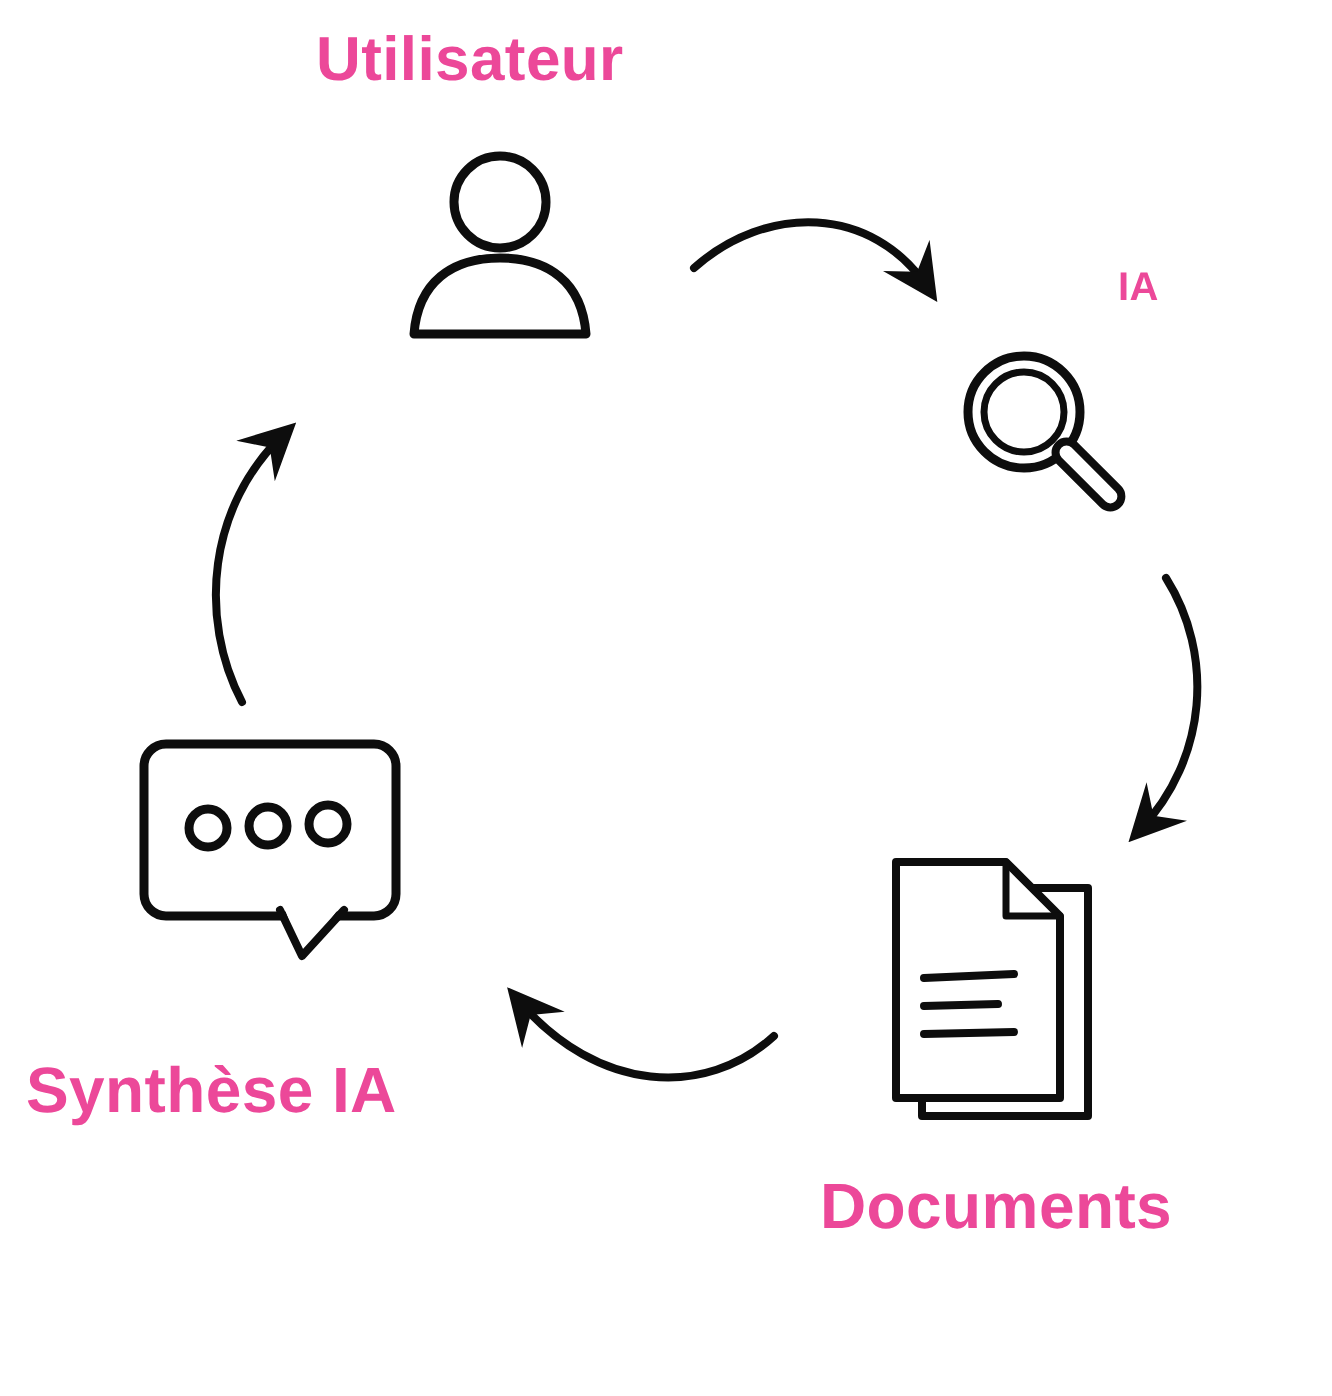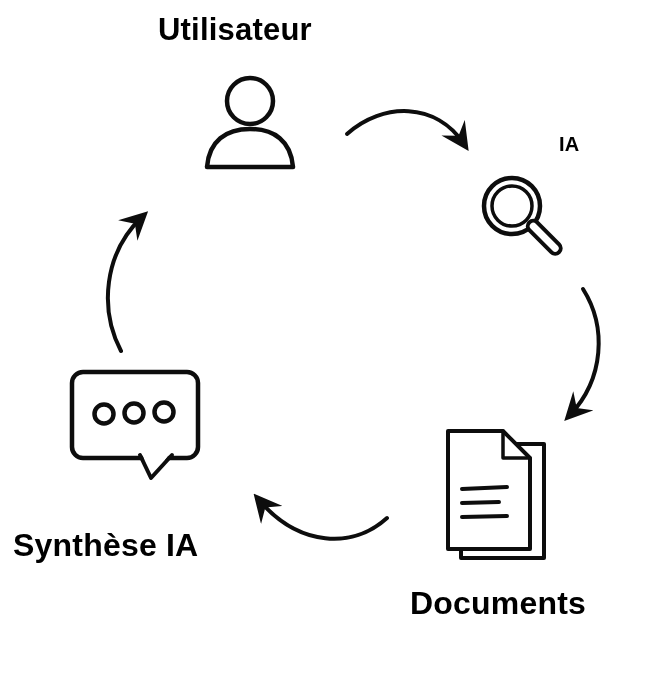--- a/index.html
+++ b/index.html
@@ -16,21 +16,21 @@
     overflow: hidden;
   }
   .diagram-svg {
     position: absolute;
     left: 0;
     top: 0;
   }
   .node-label {
     position: absolute;
     font-weight: 700;
-    color: #000000;
+    color: #ec4899;
     line-height: 1.15;
     white-space: nowrap;
     letter-spacing: 0.2px;
   }
   .label-utilisateur { left: 158px; top: 12px;  font-size: 31px; }
   .label-ia          { left: 559px; top: 133px; font-size: 20px; }
   .label-documents   { left: 410px; top: 585px; font-size: 32px; }
   .label-synthese    { left: 13px;  top: 527px; font-size: 32px; }
 </style>
 </head>

